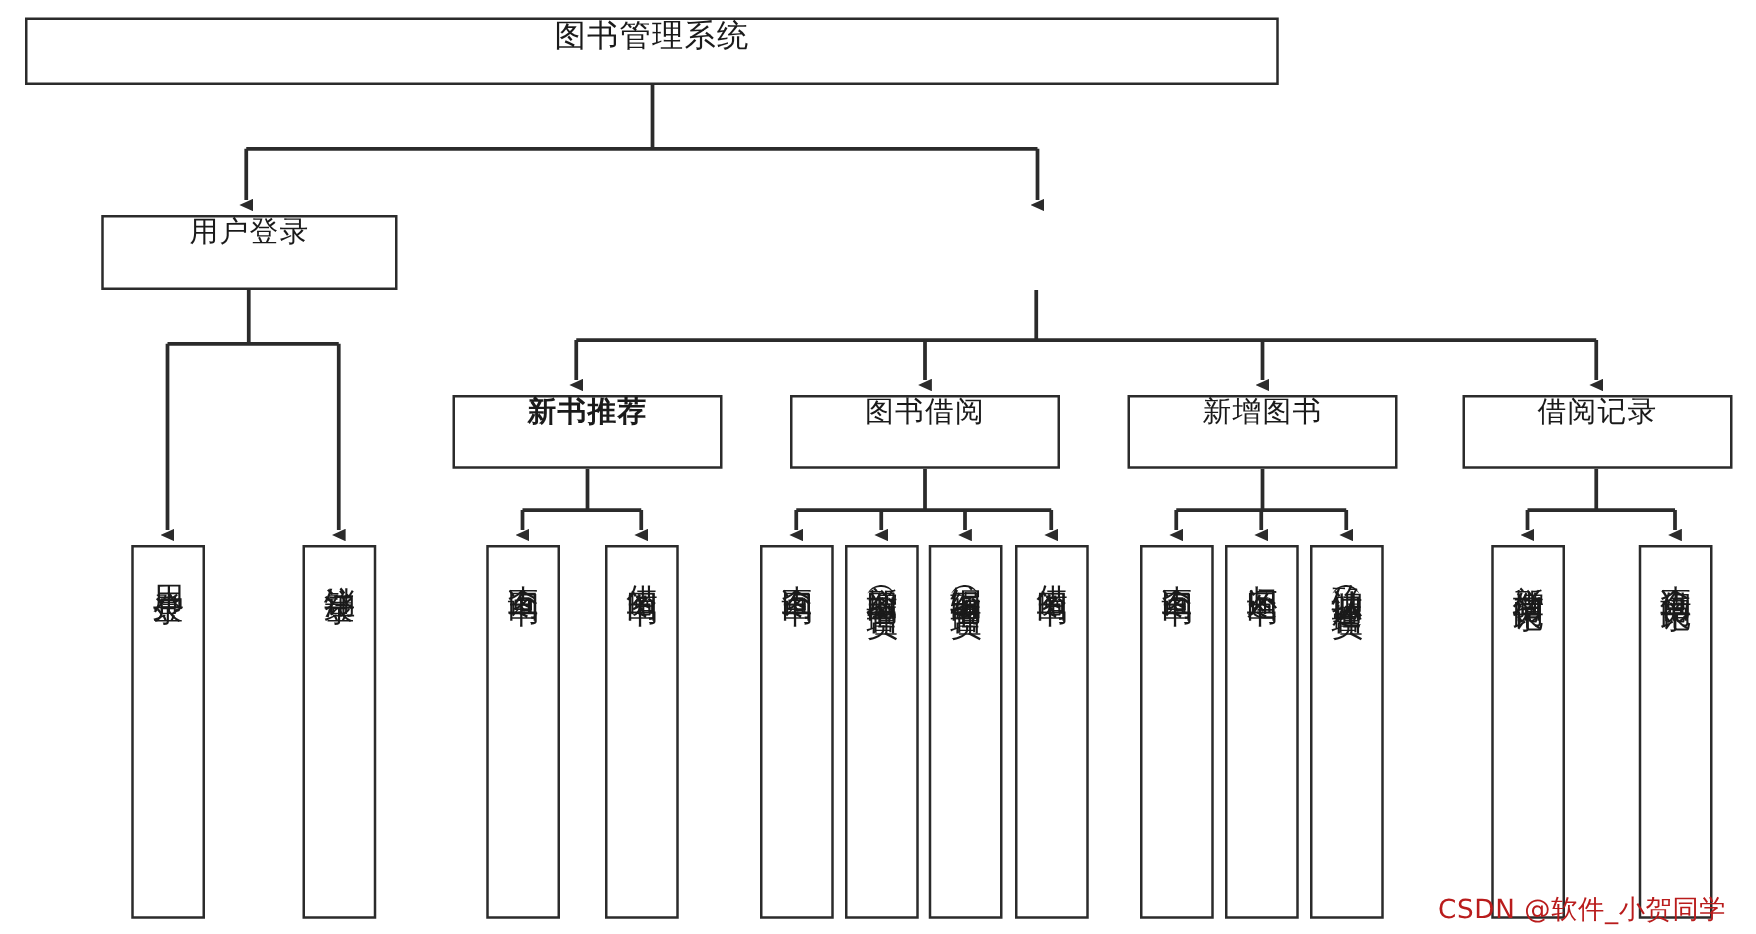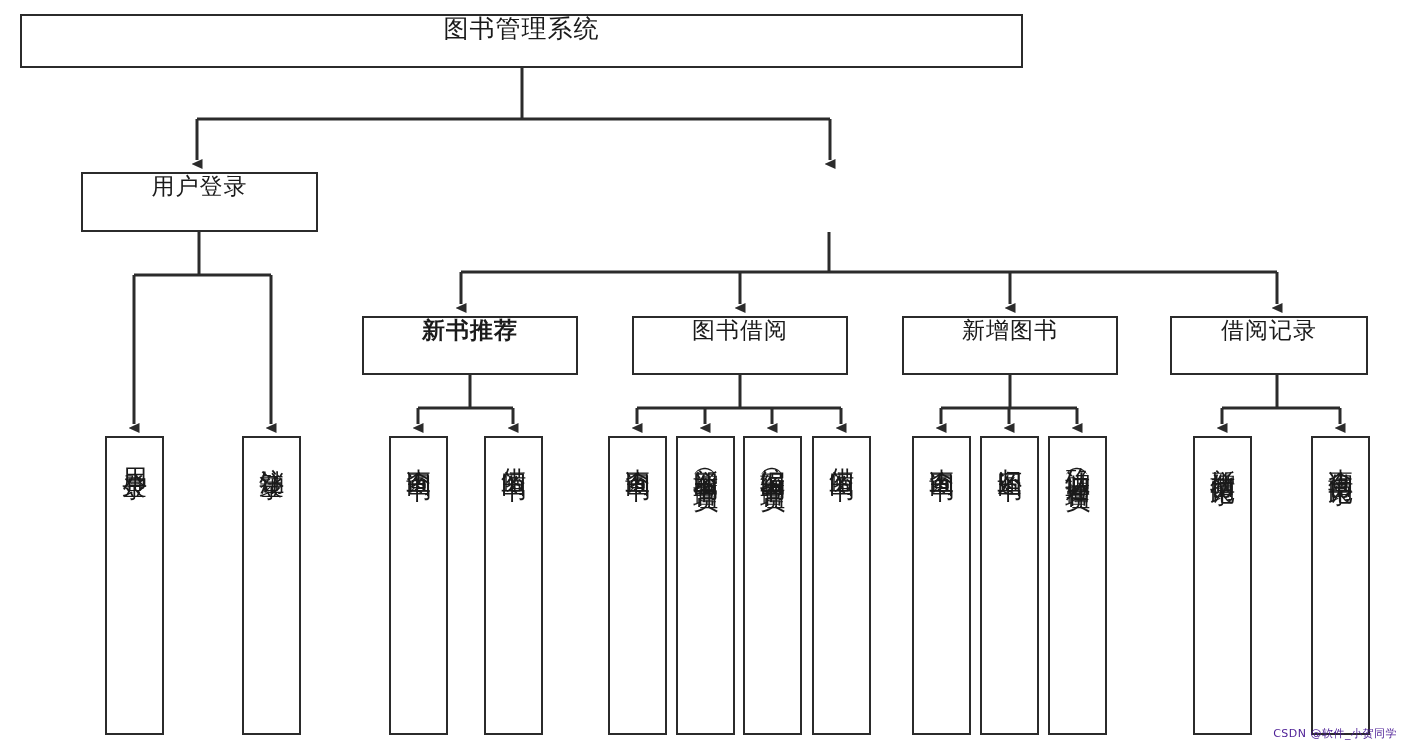--- a/index.html
+++ b/index.html
@@ -43,24 +43,24 @@
   .node.vert .label{
     writing-mode:vertical-rl;
     text-orientation:upright;
     font-size:25px;
     line-height:1.02;
     letter-spacing:3px;
     white-space:normal;
   }
   .watermark{
     position:absolute;
-    right:8px;
+    right:24px;
     bottom:6px;
-    font-size:11px;
-    color:#4c1d95;
+    font-size:21px;
+    color:#b91c1c;
     letter-spacing:0.5px;
     white-space:nowrap;
     pointer-events:none;
   }
 </style>
 </head>
 <body>
 
 <div id="diagram-root">
 
@@ -124,21 +124,21 @@
 
   <div class="node horiz" style="left:362px;top:316px;width:216px;height:59px;font-weight:bold;">
     <span class="label">新书推荐</span>
   </div>
   <div class="node horiz" style="left:632px;top:316px;width:216px;height:59px;">
     <span class="label">图书借阅</span>
   </div>
   <div class="node horiz" style="left:902px;top:316px;width:216px;height:59px;">
     <span class="label">新增图书</span>
   </div>
-  <div class="node horiz" style="left:1170px;top:316px;width:198px;height:59px;">
+  <div class="node horiz" style="left:1170px;top:316px;width:216px;height:59px;">
     <span class="label">借阅记录</span>
   </div>
 
   <div class="node vert" style="left:105px;top:436px;width:59px;height:299px;">
     <span class="label">用户登录</span>
   </div>
   <div class="node vert" style="left:242px;top:436px;width:59px;height:299px;">
     <span class="label">注销登录</span>
   </div>
 

